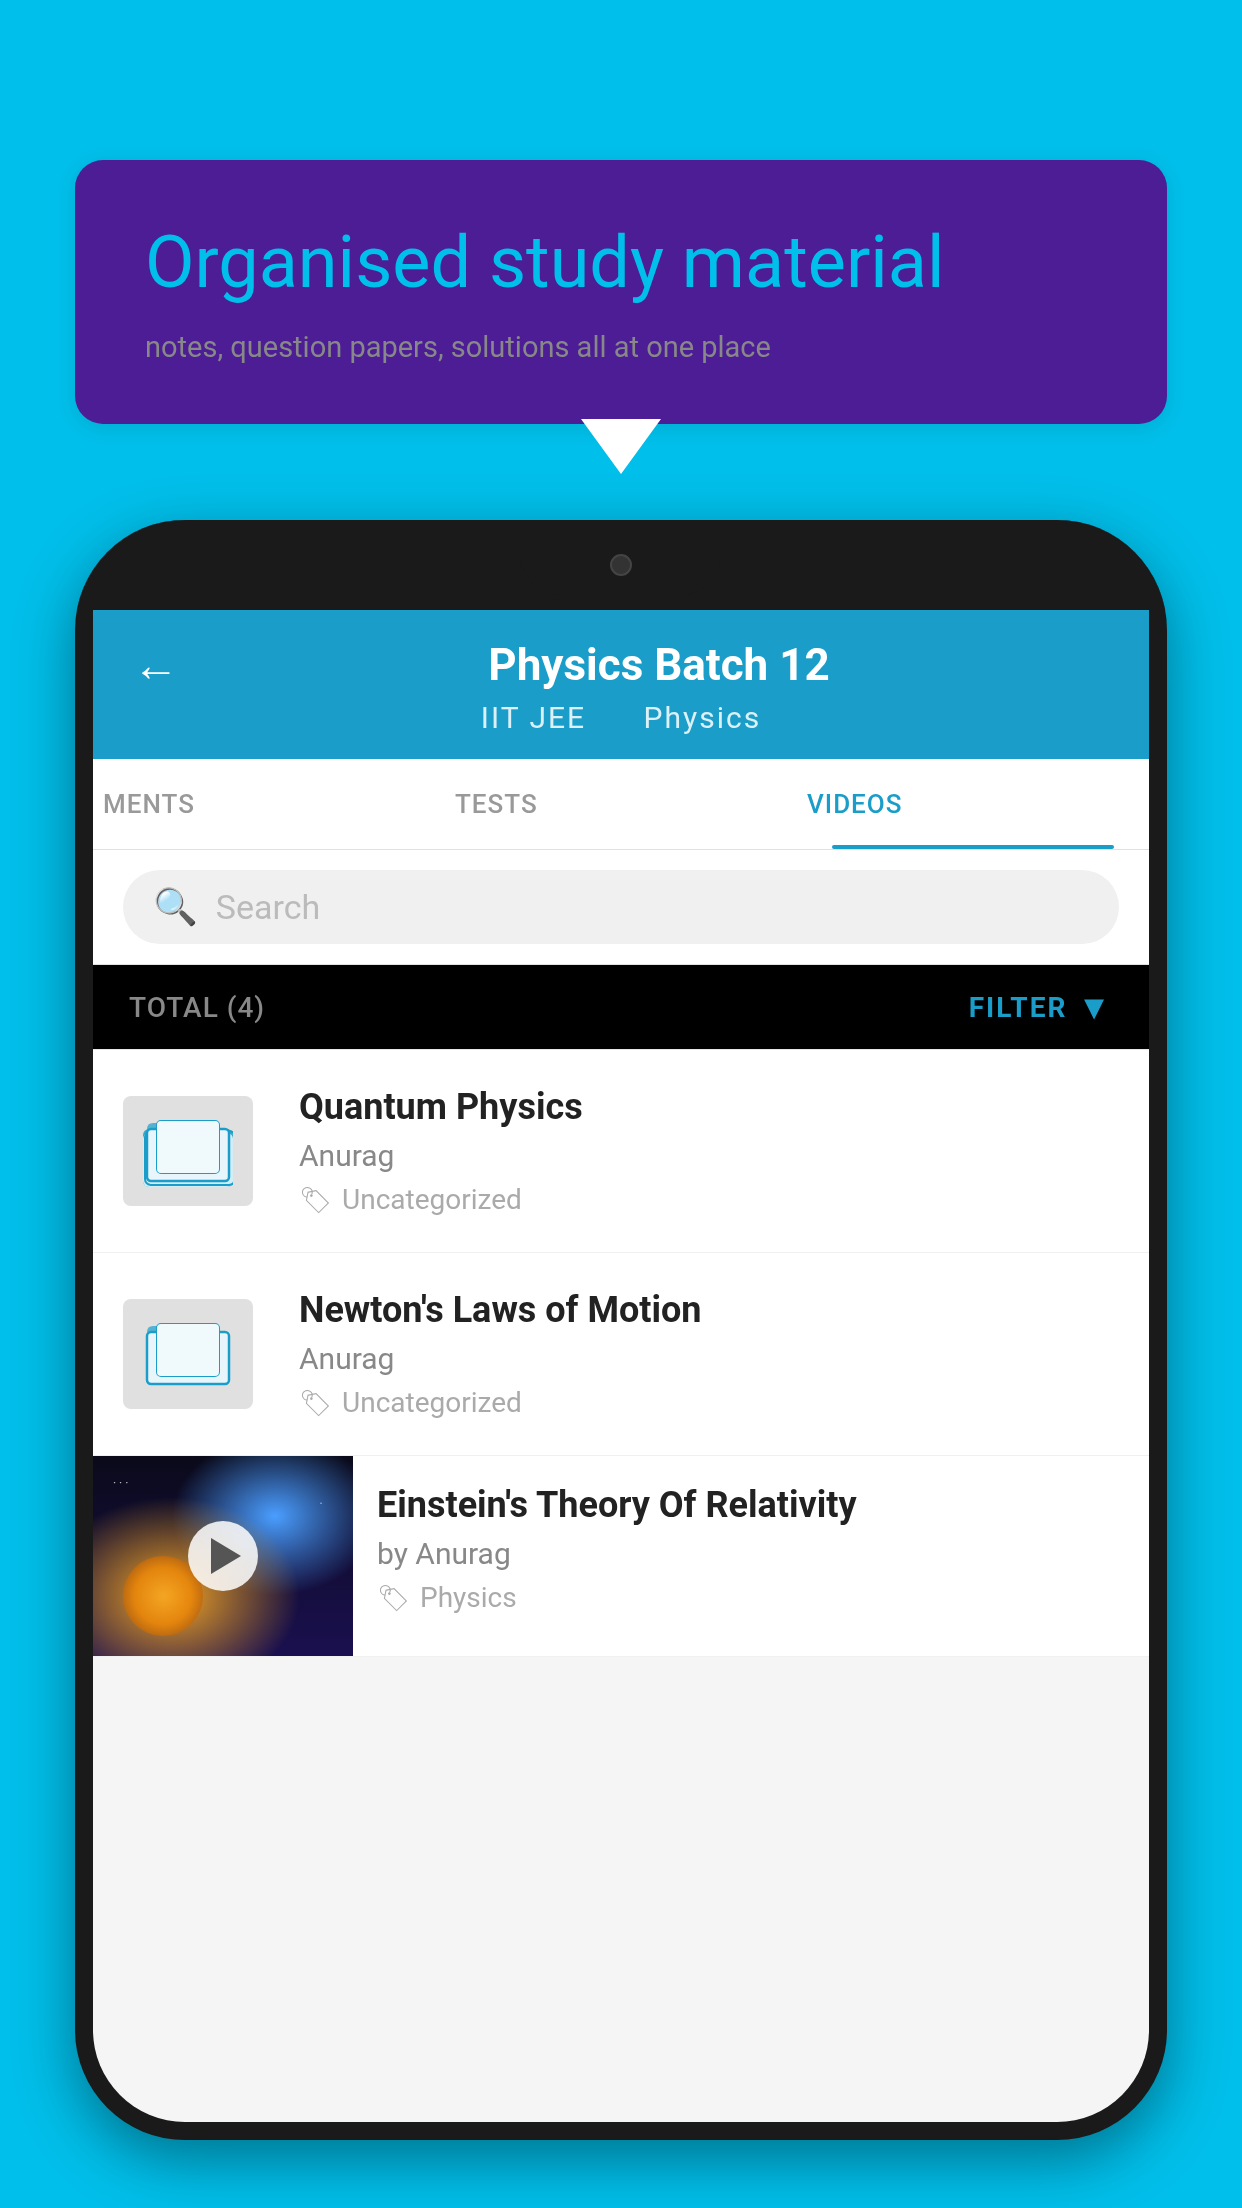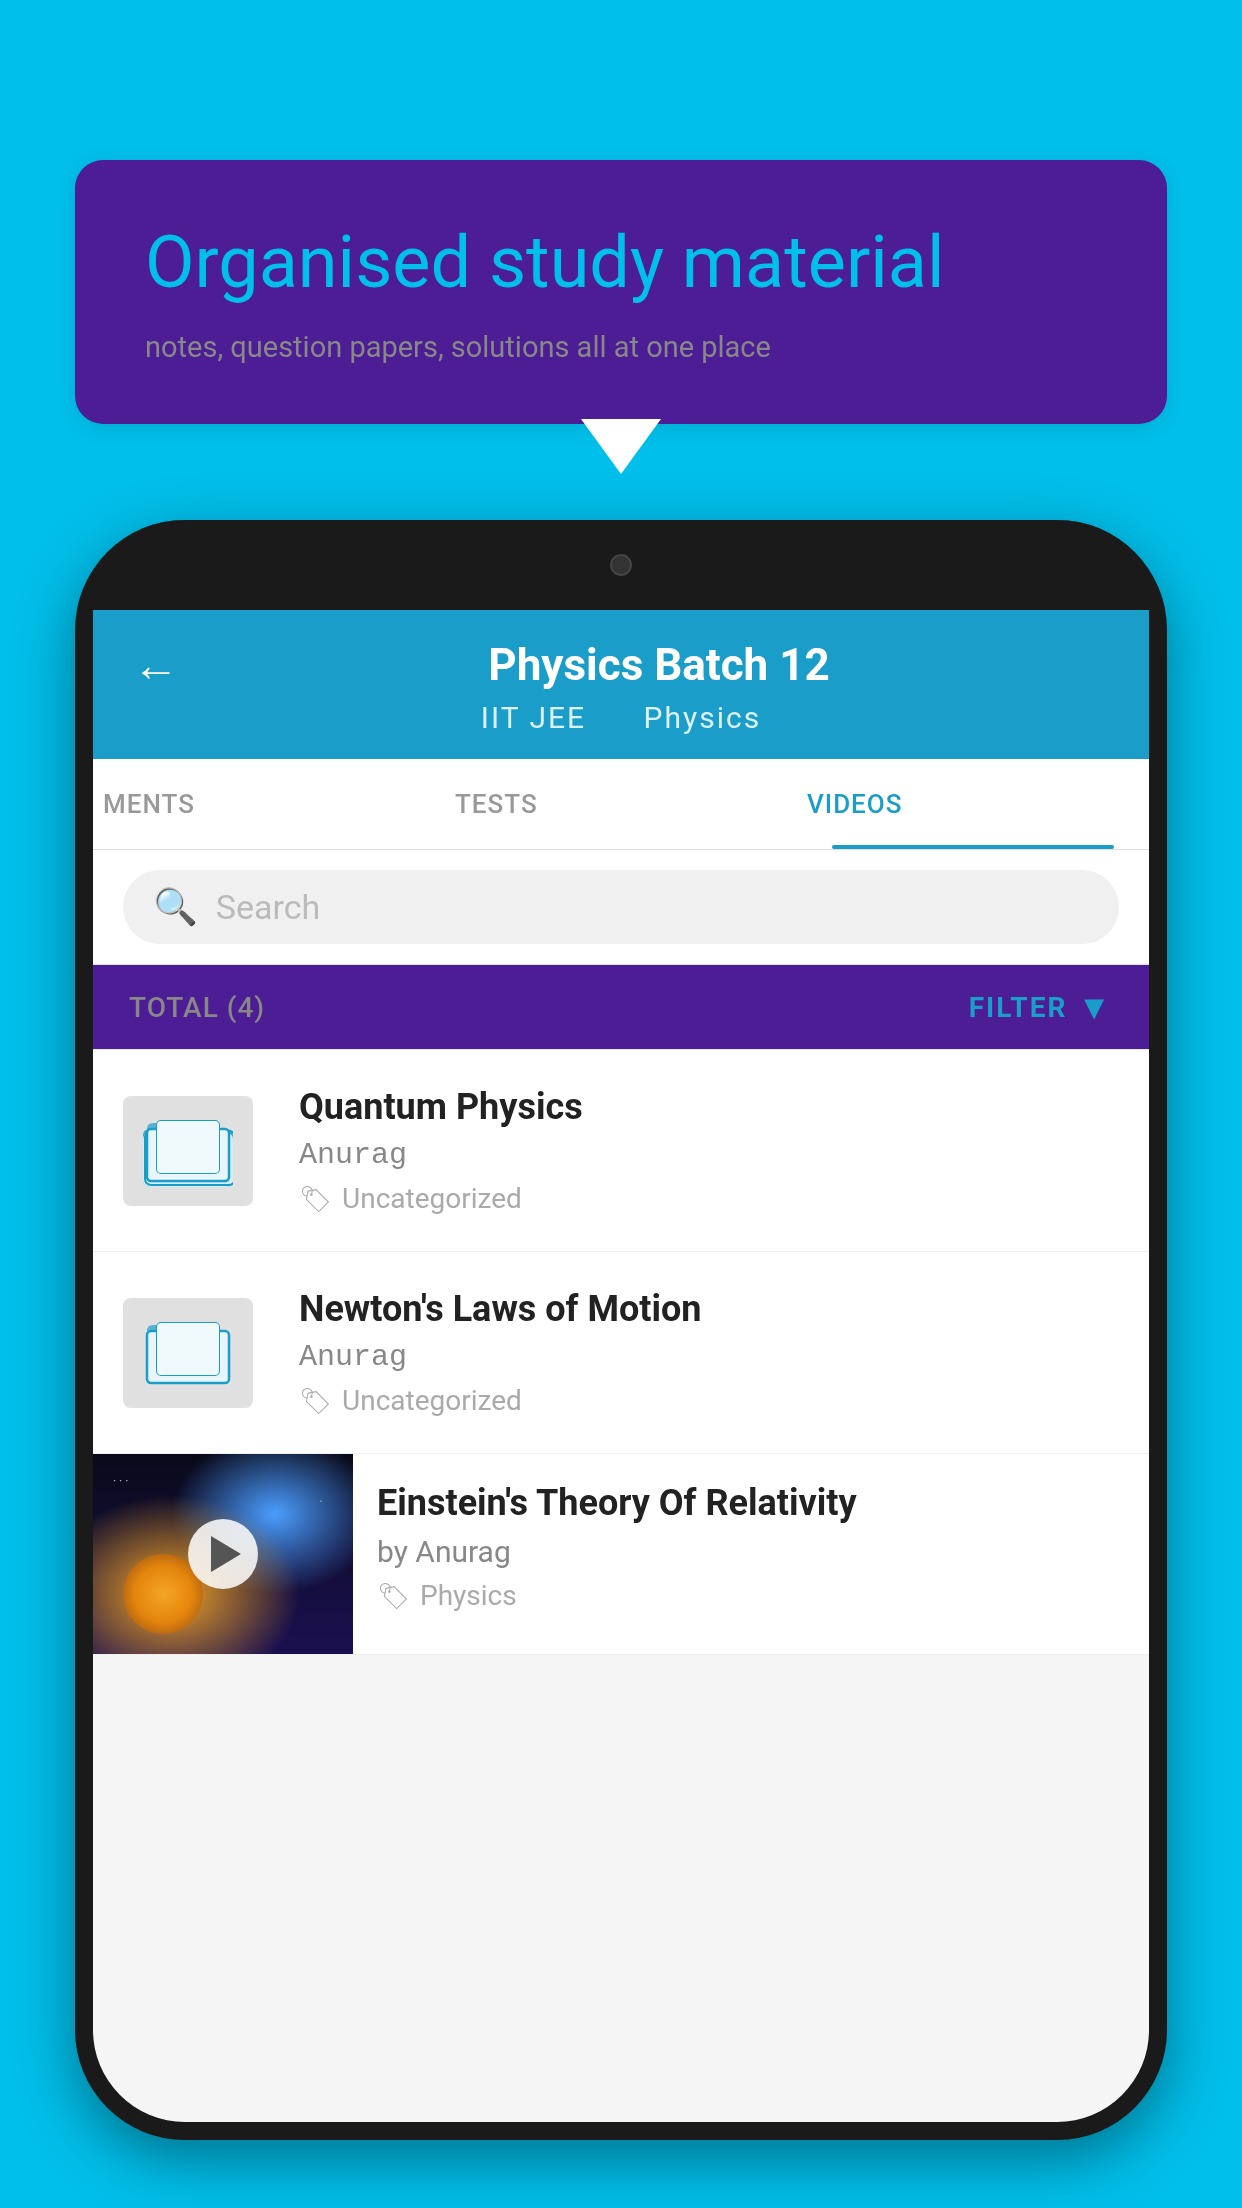--- a/index.html
+++ b/index.html
@@ -219,21 +219,21 @@
       color: #aaa;
       font-size: 36px;
     }
     .search-text {
       color: #bbb;
       font-size: 34px;
     }
 
     
     .filter-row {
-      background: #4c1d95;
+      background: #000000;
       display: flex;
       align-items: center;
       justify-content: space-between;
       padding: 22px 36px;
       border-bottom: 1px solid #e8e8e8;
     }
     .total-label {
       color: #888;
       font-size: 28px;
       font-weight: 500;
@@ -278,21 +278,20 @@
     .video-title {
       font-size: 36px;
       font-weight: 700;
       color: #222;
       margin-bottom: 10px;
     }
     .video-author {
       font-size: 30px;
       color: #888;
       margin-bottom: 10px;
-      font-family: Liberation Mono, monospace;
     }
     .video-tag {
       display: flex;
       align-items: center;
       gap: 10px;
     }
     .tag-icon {
       color: #aaa;
       font-size: 26px;
     }

